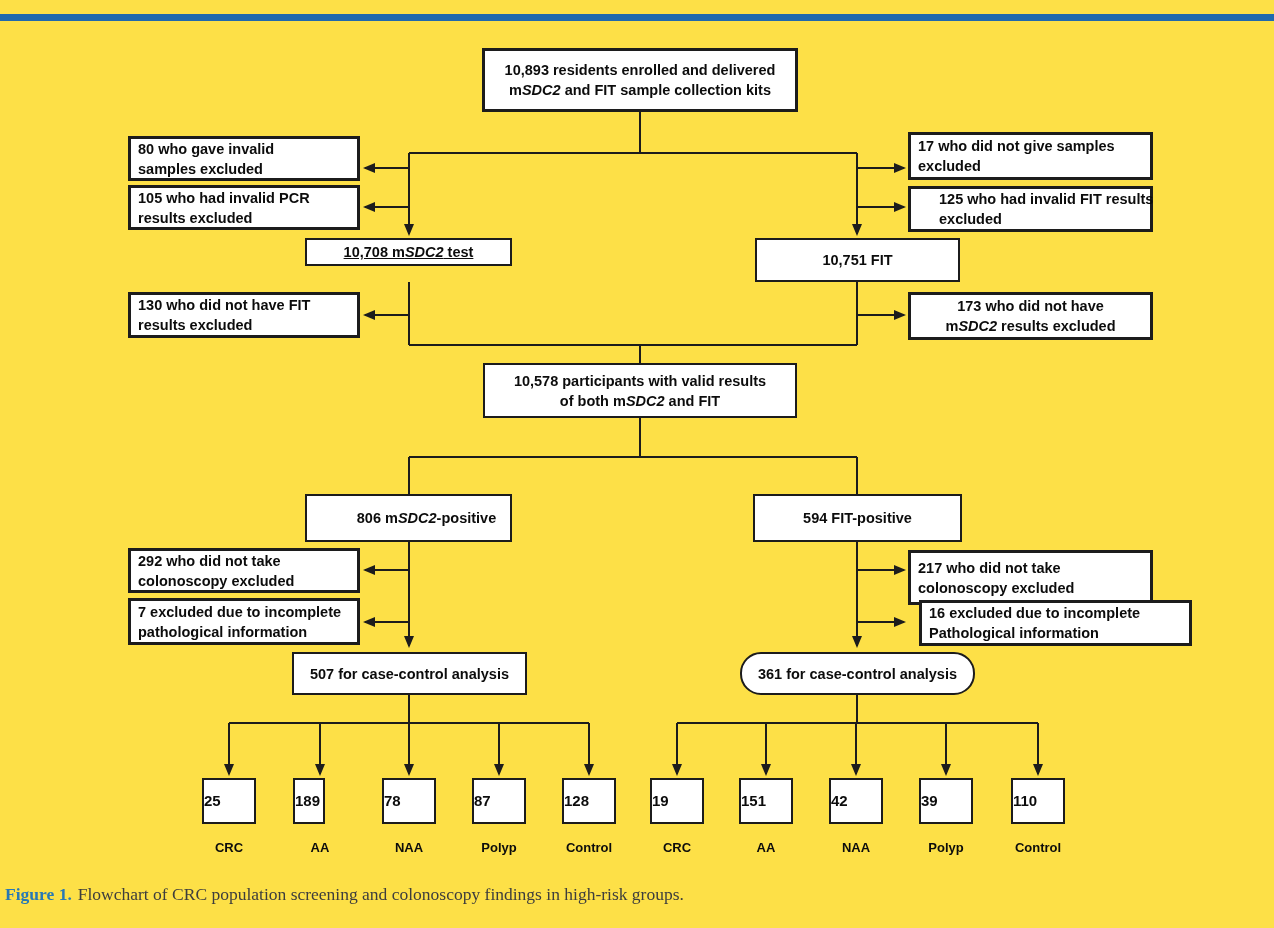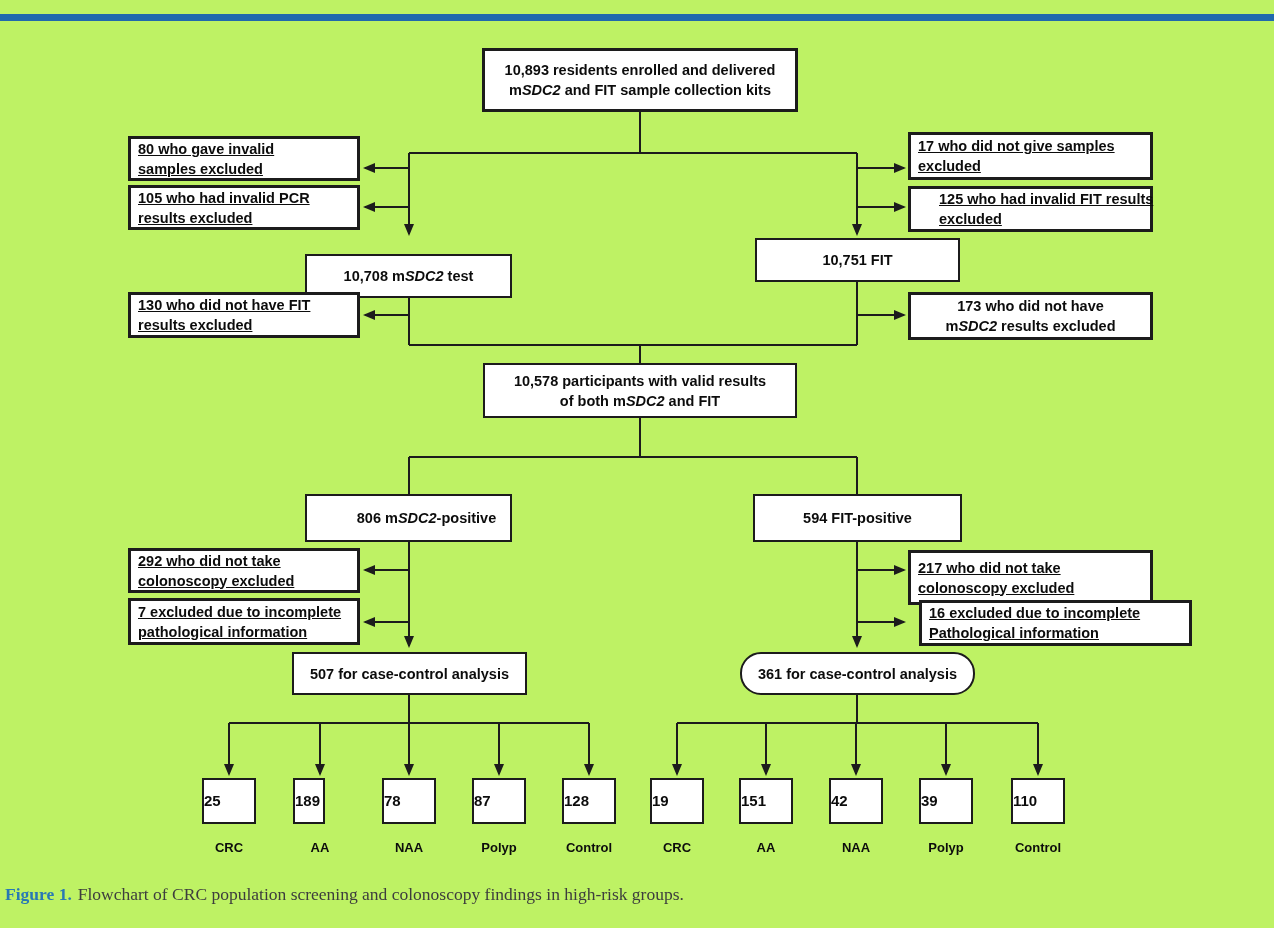--- a/index.html
+++ b/index.html
@@ -1,27 +1,27 @@
 <!DOCTYPE html>
 <html><head>
 <meta charset="utf-8">
 <style>
   html,body{margin:0;padding:0;background:#fff;}
-  .page{position:relative;width:1274px;height:928px;background:#bef264;overflow:hidden;
+  .page{position:relative;width:1274px;height:928px;background:#fde047;overflow:hidden;
         font-family:"Liberation Sans",sans-serif;}
   .topbar{position:absolute;left:0;top:14px;width:1274px;height:7px;background:#2069ad;}
   .chart{position:absolute;left:0;top:0;width:1274px;height:928px;}
   svg.wires{position:absolute;left:0;top:0;width:1274px;height:928px;}
   .box{position:absolute;box-sizing:border-box;background:#fff;border:2px solid #1c1c1c;
        color:#0c0c0c;font-weight:700;font-size:14.5px;line-height:1.38;
        display:flex;align-items:center;white-space:pre;}
   .box .txt{display:block;width:100%;}
   .c{justify-content:center;}
   .c .txt{text-align:center;}
-  .l{padding-left:7px;text-decoration:underline;}
+  .l{padding-left:7px;}
   .l .txt{text-align:left;}
   .thick{border-width:3px;}
   .it{font-style:italic;}
   .num{justify-content:center;font-size:15px;}
   .cat{position:absolute;width:90px;text-align:center;font-weight:700;font-size:13px;color:#0c0c0c;}
   .caption{position:absolute;left:5px;top:884px;width:1100px;
            font-family:"Liberation Serif",serif;font-size:17.5px;color:#3d3d3d;}
   .cap-prefix{color:#2878b4;font-weight:700;}
   .cap-text{margin-left:6px;}
 </style>
@@ -73,21 +73,21 @@
 
     <div class="box l thick" style="left:128px;top:136px;width:232px;height:45px;"><span class="txt"><span>80 who gave invalid
 samples excluded</span></span></div>
     <div class="box l thick" style="left:128px;top:185px;width:232px;height:45px;"><span class="txt"><span>105 who had invalid PCR
 results excluded</span></span></div>
     <div class="box l thick" style="left:908px;top:132px;width:245px;height:48px;"><span class="txt"><span>17 who did not give samples
 excluded</span></span></div>
     <div class="box l thick" style="left:908px;top:186px;width:245px;height:46px;padding-left:28px;"><span class="txt"><span>125 who had invalid FIT results
 excluded</span></span></div>
 
-    <div class="box c" style="left:305px;top:254px;width:207px;height:44px;"><span class="txt"><span>10,708 m</span><span class="it">SDC2</span><span> test</span></span></div>
+    <div class="box c" style="left:305px;top:238px;width:207px;height:28px;text-decoration:underline;"><span class="txt"><span>10,708 m</span><span class="it">SDC2</span><span> test</span></span></div>
     <div class="box c" style="left:755px;top:238px;width:205px;height:44px;"><span class="txt"><span>10,751 FIT</span></span></div>
 
     <div class="box l thick" style="left:128px;top:292px;width:232px;height:46px;"><span class="txt"><span>130 who did not have FIT
 results excluded</span></span></div>
     <div class="box c thick" style="left:908px;top:292px;width:245px;height:48px;"><span class="txt"><span>173 who did not have
 m</span><span class="it">SDC2</span><span> results excluded</span></span></div>
 
     <div class="box c" style="left:483px;top:363px;width:314px;height:55px;"><span class="txt"><span>10,578 participants with valid results
 of both m</span><span class="it">SDC2</span><span> and FIT</span></span></div>
 

